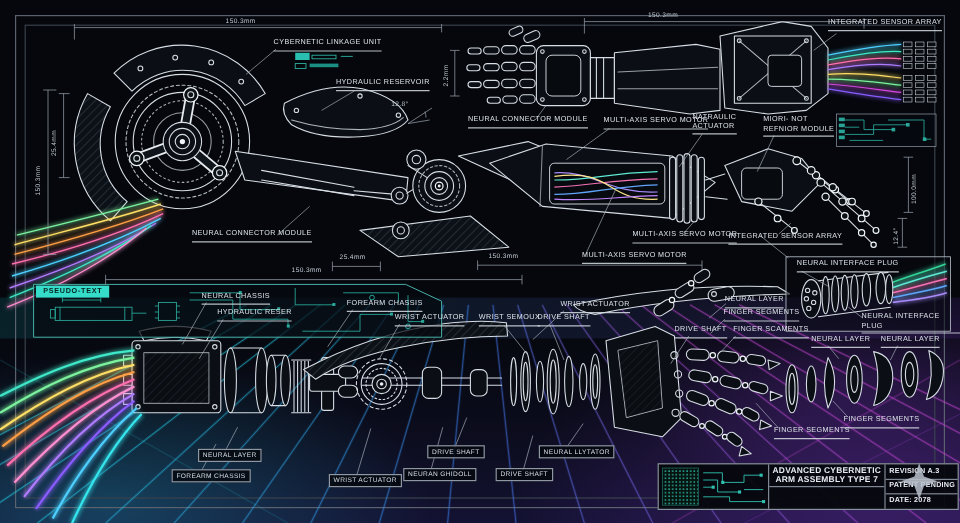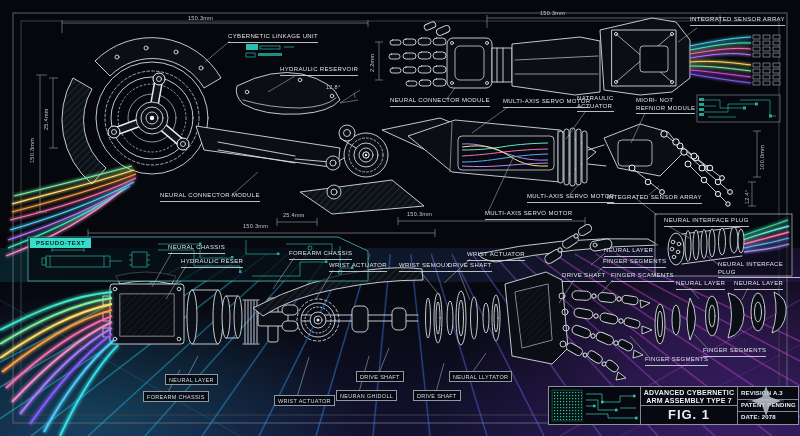--- a/index.html
+++ b/index.html
@@ -793,21 +793,20 @@
         </g>
   </svg>
 </div>
 <div class="tb-divider" style="left:640px;top:387px;width:1px;height:37px"></div>
 <div class="tb-divider" style="left:737px;top:387px;width:1px;height:37px"></div>
 <div class="tb-divider" style="left:641px;top:405px;width:96px;height:1px"></div>
 <div class="tb-divider" style="left:738px;top:399px;width:60px;height:1px"></div>
 <div class="tb-divider" style="left:738px;top:411px;width:60px;height:1px"></div>
 <div class="tb" style="left:641px;top:389px;width:96px;text-align:center;font-size:7px;font-weight:bold;white-space:pre-line;line-height:1.15;letter-spacing:.2px">ADVANCED CYBERNETIC
 ARM ASSEMBLY TYPE 7</div>
-<div class="tb" style="left:641px;top:407px;width:96px;text-align:center;font-size:13px;font-weight:bold;letter-spacing:1px">FIG. 1</div>
 <div class="tb" style="left:741px;top:390px;font-size:6px;font-weight:bold;letter-spacing:.2px">REVISION A.3</div>
 <div class="tb" style="left:741px;top:402px;font-size:6px;font-weight:bold;letter-spacing:.2px">PATENT PENDING</div>
 <div class="tb" style="left:741px;top:414px;font-size:6px;font-weight:bold;letter-spacing:.2px">DATE: 2078</div>
 
 <svg width="800" height="436" viewBox="0 0 800 436" style="z-index:8;pointer-events:none">
   <polygon points="766,386 770,397 781,401 770,405 766,416 762,405 751,401 762,397" fill="#b9c1cc" opacity=".85"></polygon>
   <line x1="748" y1="401" x2="784" y2="401" stroke="#d7dde4" stroke-width=".5" opacity=".7"></line>
 </svg>
 
 </div>

